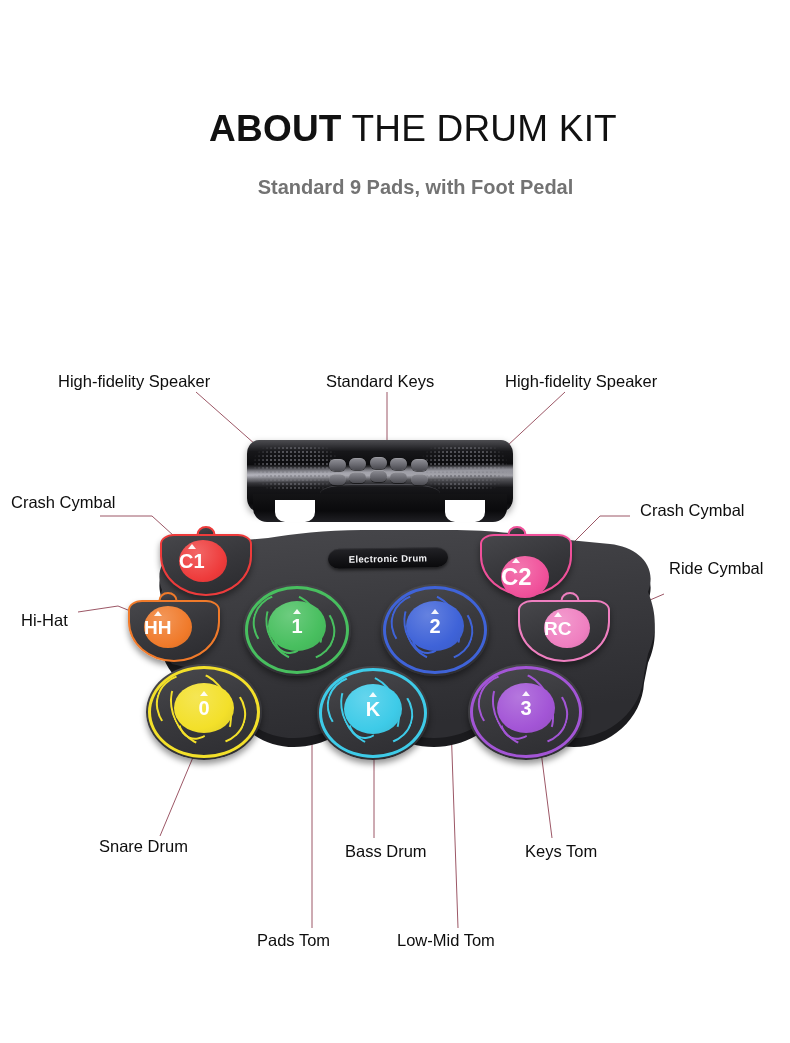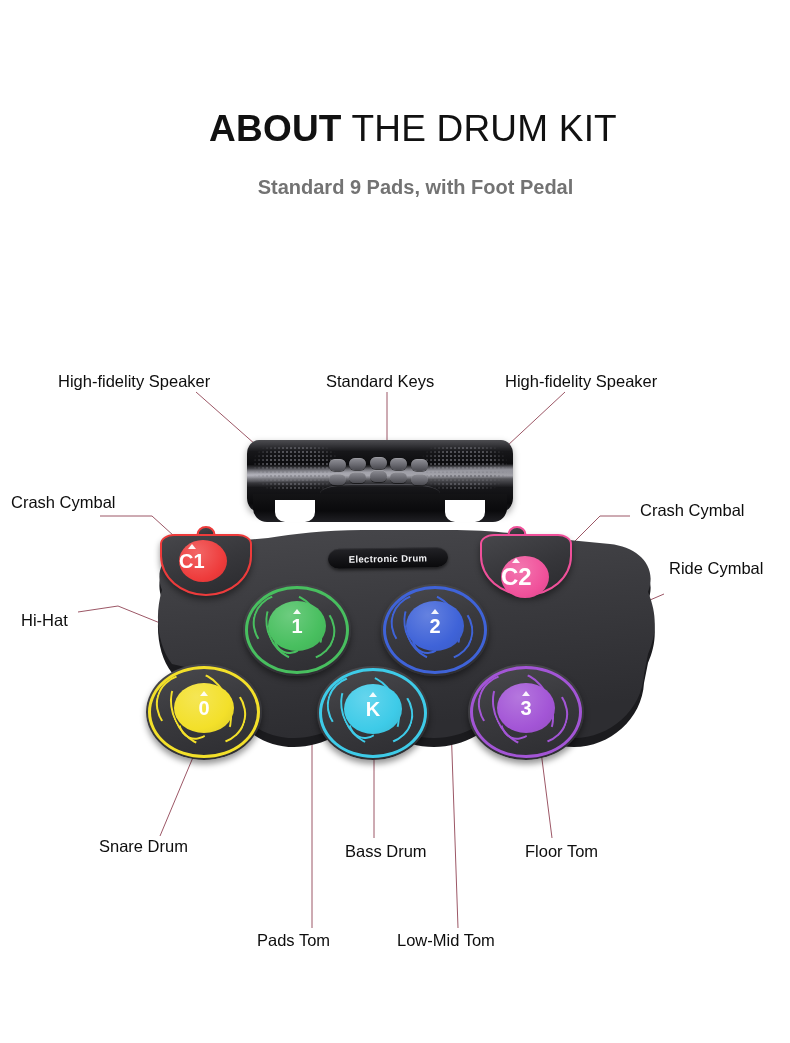--- a/index.html
+++ b/index.html
@@ -162,21 +162,21 @@
   <div class="lab" style="left:326px; top:373px;">Standard Keys</div>
   <div class="lab" style="left:505px; top:373px;">High-fidelity Speaker</div>
 
   <div class="lab" style="left:11px;  top:494px;">Crash Cymbal</div>
   <div class="lab" style="left:640px; top:502px;">Crash Cymbal</div>
   <div class="lab" style="left:21px;  top:612px;">Hi-Hat</div>
   <div class="lab" style="left:669px; top:560px;">Ride Cymbal</div>
 
   <div class="lab" style="left:99px;  top:838px;text-align:center;">Snare Drum</div>
   <div class="lab" style="left:345px; top:843px;">Bass Drum</div>
-  <div class="lab" style="left:525px; top:843px;">Floor Tom</div>
+  <div class="lab" style="left:525px; top:843px;">Keys Tom</div>
   <div class="lab" style="left:257px; top:932px;">Pads Tom</div>
   <div class="lab" style="left:397px; top:932px;">Low-Mid Tom</div>
 
   <div class="unit">
     <div class="unit-body">
       <div class="grille l"></div>
       <div class="grille r"></div>
       <div class="sheen"></div>
       <div class="arcline"></div>
       <div class="keypad" id="keypad">
@@ -242,29 +242,43 @@
   <div class="badge">Electronic Drum</div>
 
   <div class="cym" id="pad-crash-1" style="left:160px;top:534px;width:92px;height:62px;">
     <div class="nub" style="top: -8px; border-color: rgb(238, 59, 59);"></div>
     <div class="wedge" style="border-radius: 14px 14px 46px 46px / 10px 10px 40px 40px; border-color: rgb(238, 59, 59);"></div>
     <div class="core" style="left: 19px; top: 6px; width: 48px; height: 42px; font-size: 20px; background: radial-gradient(at 38% 30%, rgb(242, 102, 102), rgb(238, 59, 59) 65%, rgb(209, 52, 52));">
       <span class="num">C1</span>
     </div>
   </div>
 
+  <div class="cym" id="pad-hi-hat" style="left:128px;top:600px;width:92px;height:62px;">
+    <div class="nub" style="top: -8px; left: 43%; border-color: rgb(240, 122, 42);"></div>
+    <div class="wedge" style="border-radius: 14px 14px 46px 46px / 10px 10px 40px 40px; border-color: rgb(240, 122, 42);"></div>
+    <div class="core" style="left: 16px; top: 6px; width: 48px; height: 42px; font-size: 19px; background: radial-gradient(at 38% 30%, rgb(243, 151, 89), rgb(240, 122, 42) 65%, rgb(211, 107, 37));">
+      <span class="num">HH</span>
+    </div>
+  </div>
 
   <div class="cym" id="pad-crash-2" style="left:480px;top:534px;width:92px;height:62px;">
     <div class="nub" style="top: -8px; left: 40%; border-color: rgb(240, 80, 154);"></div>
     <div class="wedge" style="border-radius: 14px 14px 46px 46px / 10px 10px 40px 40px; border-color: rgb(240, 80, 154);"></div>
     <div class="core" style="left: 21px; top: 22px; width: 48px; height: 42px; font-size: 24px; background: radial-gradient(at 38% 30%, rgb(243, 119, 176), rgb(240, 80, 154) 65%, rgb(211, 70, 136));">
       <span class="num">C2</span>
     </div>
   </div>
 
+  <div class="cym" id="pad-ride" style="left:518px;top:600px;width:92px;height:62px;">
+    <div class="nub" style="top: -8px; left: 57%; border-color: rgb(239, 127, 192);"></div>
+    <div class="wedge" style="border-radius: 14px 14px 46px 46px / 10px 10px 40px 40px; border-color: rgb(239, 127, 192);"></div>
+    <div class="core" style="left: 26px; top: 8px; width: 46px; height: 40px; font-size: 19px; background: radial-gradient(at 38% 30%, rgb(243, 155, 206), rgb(239, 127, 192) 65%, rgb(210, 112, 169));">
+      <span class="num">RC</span>
+    </div>
+  </div>
 
   <div class="pad-round" id="pad-high-tom" style="left:243px;top:584px;width:108px;height:92px;">
       <div class="ring" style="left: 23px; top: 23px; width: 52px; height: 36px; border-width: 2.6px; border-color: transparent rgb(72, 191, 95) transparent transparent; transform: rotate(112deg);"></div>
       <div class="ring" style="left: 16px; top: 16px; width: 66px; height: 50px; border-width: 2.6px; border-color: rgb(72, 191, 95) transparent; transform: rotate(65deg);"></div>
       <div class="ring" style="left: 9px; top: 9px; width: 80px; height: 64px; border-width: 2.6px; border-color: transparent rgb(72, 191, 95); transform: rotate(18deg);"></div>
       <div class="ring" style="left: 2px; top: 2px; width: 98px; height: 82px; border-width: 3px; border-color: rgb(72, 191, 95);"></div>
     <div class="core" style="left: 25px; top: 17px; width: 58px; height: 50px; font-size: 20px; background: radial-gradient(at 38% 28%, rgb(109, 204, 127), rgb(72, 191, 95) 62%, rgb(65, 172, 86));">
       <span class="num">1</span>
     </div>
   </div>

